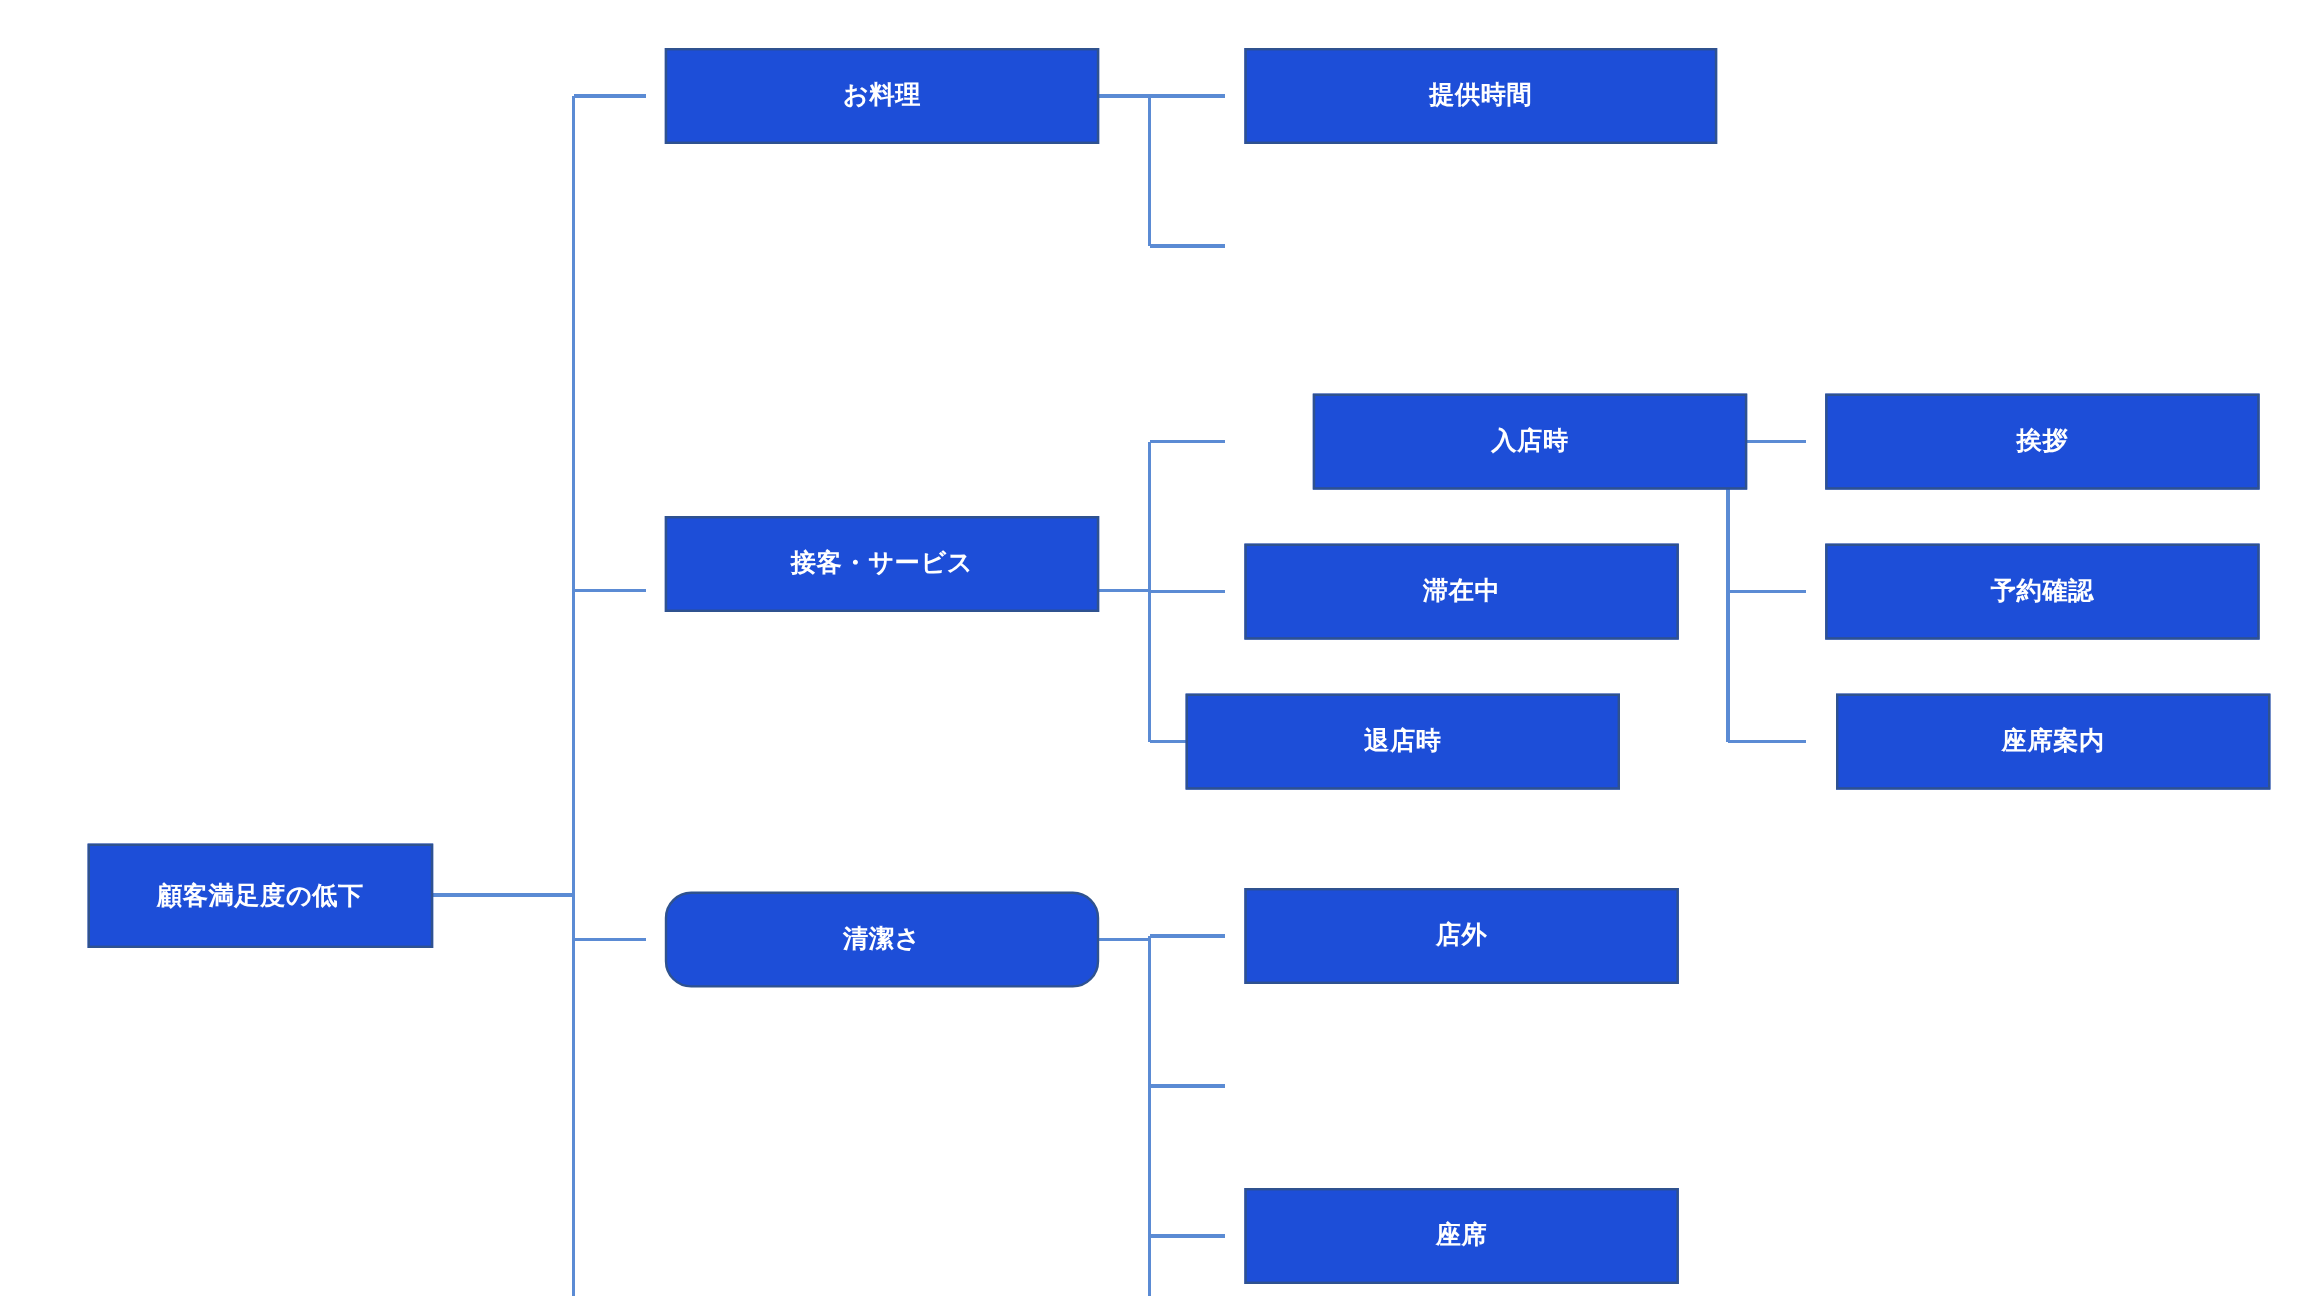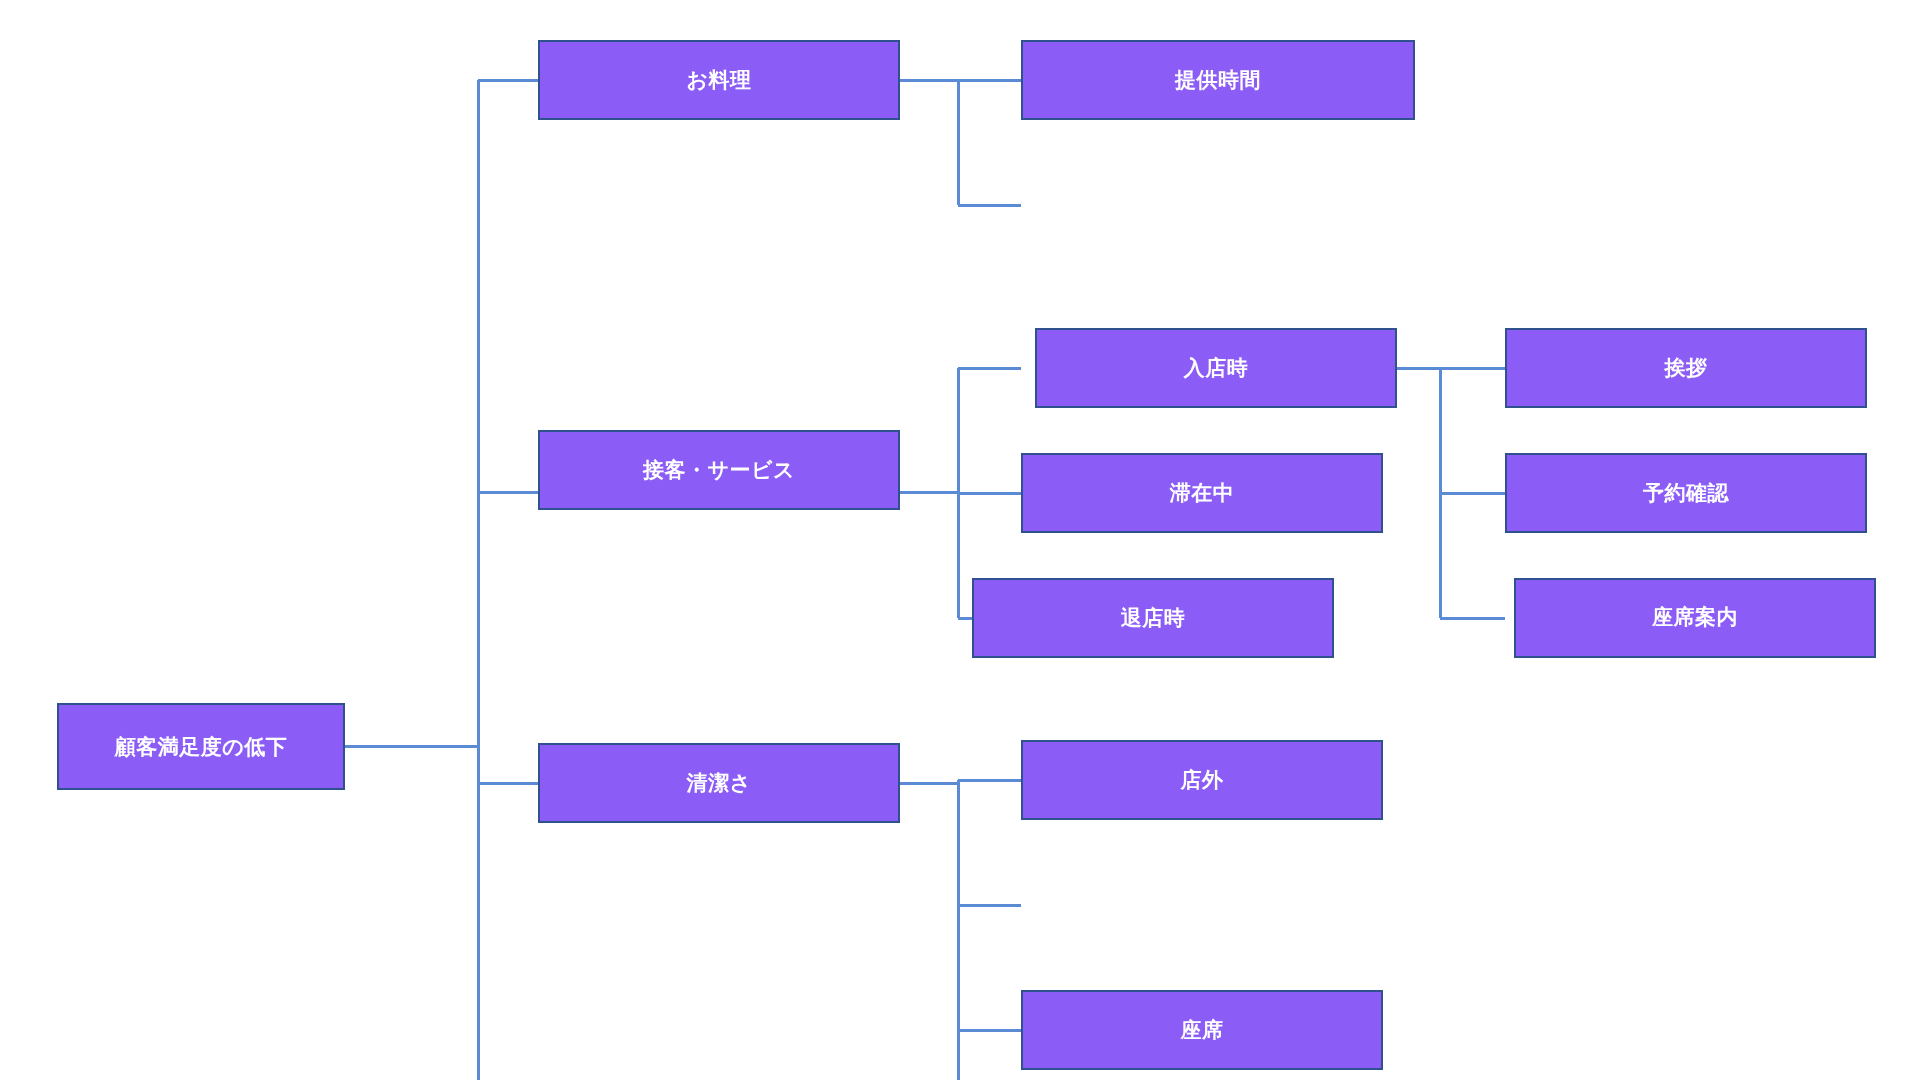--- a/index.html
+++ b/index.html
@@ -22,33 +22,34 @@
     position: absolute;
     left: 0;
     top: 0;
     width: 1920px;
     height: 1080px;
     pointer-events: none;
   }
   .node {
     position: absolute;
     box-sizing: border-box;
-    background: #8b5cf6;
+    background: #1d4ed8;
     border: 2px solid #2F528F;
     color: #FFFFFF;
     display: flex;
     align-items: center;
     justify-content: center;
     text-align: center;
     font-weight: bold;
     font-size: 21px;
     letter-spacing: 0.5px;
     line-height: 1.2;
     white-space: nowrap;
     z-index: 2;
+    margin-left: 16px;
   }
   .node .node-label {
     display: block;
     pointer-events: none;
   }
 </style>
 </head>
 <body>
 
 <div id="canvas">
@@ -91,28 +92,28 @@
   <div class="node" style="left:57px; top:703px; width:288px; height:87px;">
     <span class="node-label">顧客満足度の低下</span>
   </div>
 
   <div class="node" style="left:538px; top:40px; width:362px; height:80px;">
     <span class="node-label">お料理</span>
   </div>
   <div class="node" style="left:538px; top:430px; width:362px; height:80px;">
     <span class="node-label">接客・サービス</span>
   </div>
-  <div class="node" style="left:538px; top:743px; width:362px; height:80px;">
+  <div class="node" style="left:538px; top:743px; width:362px; height:80px;border-radius:22px;">
     <span class="node-label">清潔さ</span>
   </div>
 
   <div class="node" style="left:1021px; top:40px; width:394px; height:80px;">
     <span class="node-label">提供時間</span>
   </div>
-  <div class="node" style="left:1035px; top:328px; width:362px; height:80px;">
+  <div class="node" style="left:1078px; top:328px; width:362px; height:80px;">
     <span class="node-label">入店時</span>
   </div>
   <div class="node" style="left:1021px; top:453px; width:362px; height:80px;">
     <span class="node-label">滞在中</span>
   </div>
   <div class="node" style="left:972px; top:578px; width:362px; height:80px;">
     <span class="node-label">退店時</span>
   </div>
   <div class="node" style="left:1021px; top:740px; width:362px; height:80px;">
     <span class="node-label">店外</span>

